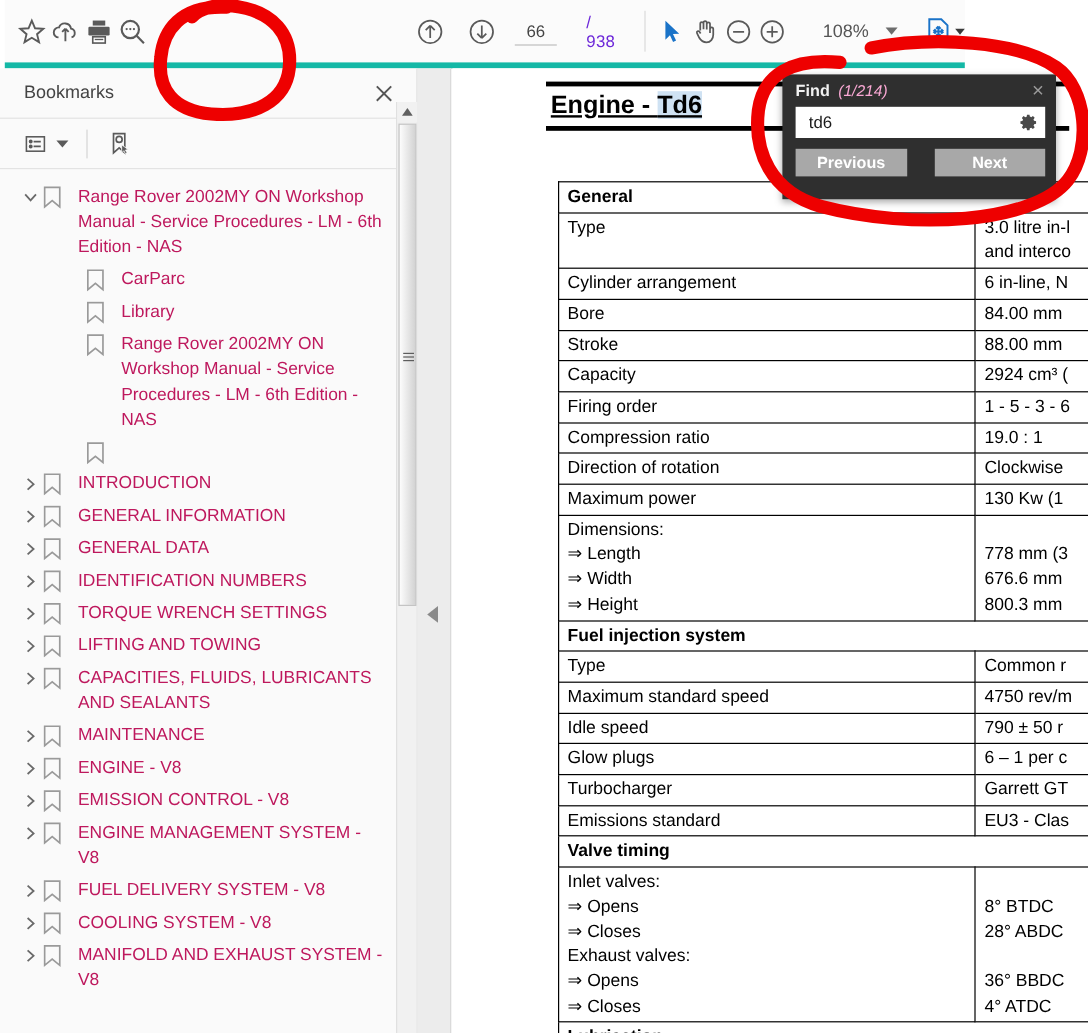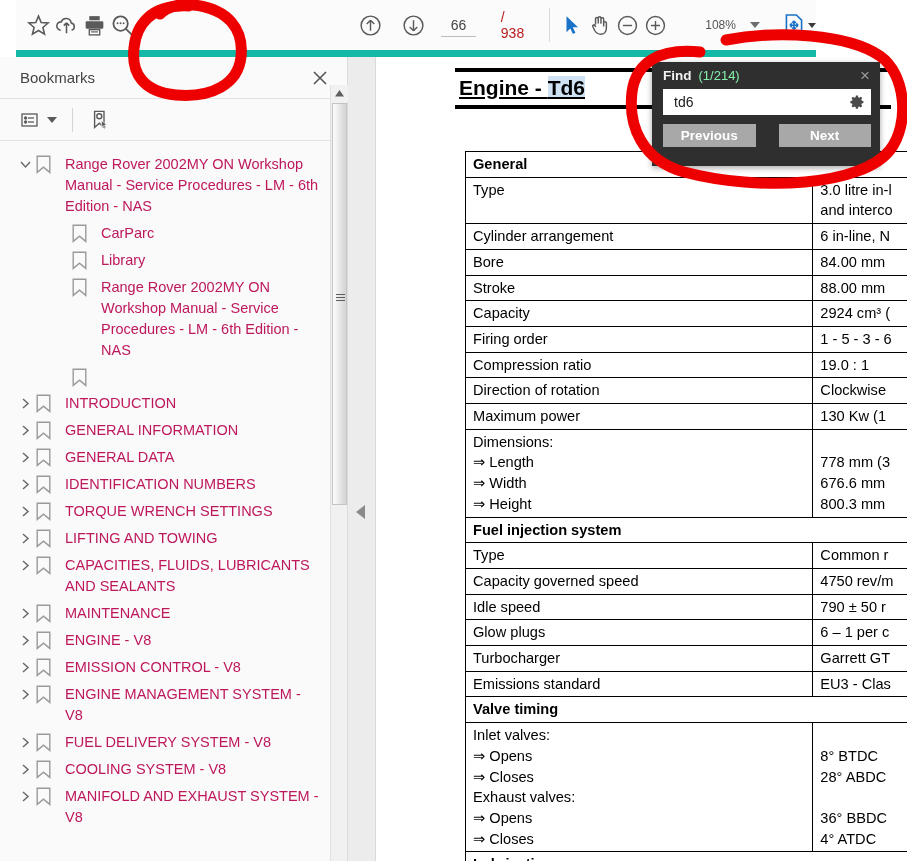--- a/index.html
+++ b/index.html
@@ -11,24 +11,24 @@
     font-family: "Liberation Sans", sans-serif;
   }
   #app {
     position: relative;
     width: 907px; height: 861px;
     background: #ffffff;
   }
 
   
   #toolbar {
-    position: absolute; left: 16px; top: 0;
+    position: absolute; left: 4px; top: 0;
     width: 800px; height: 57px;
     background: #fbfbfb;
-    border-bottom: 7px solid #14b8a6;
+    border-bottom: 5px solid #14b8a6;
     display: flex; align-items: center;
   }
   .tb-icon {
     width: 46px; height: 46px;
     display: flex; align-items: center; justify-content: center;
     cursor: pointer;
   }
   .tb-icon svg { display: block; }
   .tb-sep {
     width: 1px; height: 34px; background: #d9d9d9;
@@ -39,26 +39,26 @@
     margin-left: 2px;
   }
   #page-num-box {
     width: 36px; height: 24px;
     border-bottom: 1px solid #bdbdbd;
     display: flex; align-items: center; justify-content: center;
     font-size: 14px; color: #444;
     margin-left: 6px;
   }
   #page-total {
-    font-size: 14px; color: #b91c1c;
+    font-size: 14px; color: #6d28d9;
     margin-left: 25px;
     letter-spacing: .2px;
   }
   #zoom-pct {
-    font-size: 12px; color: #555;
+    font-size: 15px; color: #555;
     margin-left: 24px; margin-right: 2px;
     min-width: 42px; text-align: right;
   }
   .caret-dn {
     width: 0; height: 0;
     border-left: 5px solid transparent;
     border-right: 5px solid transparent;
     border-top: 6px solid #6d6d6d;
     margin-left: 12px;
     cursor: pointer;
@@ -239,21 +239,21 @@
     z-index: 40;
   }
   #find-head {
     display: flex; align-items: center;
     padding: 6px 8px 2px 11px;
   }
   #find-label {
     font-size: 13.5px; font-weight: bold; color: #f2f2f2;
   }
   #find-count {
-    font-size: 13px; color: #86efac; margin-left: 7px;
+    font-size: 13px; color: #f9a8d4; margin-left: 7px; font-style: italic;
   }
   #find-close {
     margin-left: auto; color: #9b9b9b; font-size: 17px;
     cursor: pointer; line-height: 14px; padding: 0 2px;
   }
   #find-input-wrap {
     margin: 4px 9px 0 11px;
     height: 26px; background: #fff;
     display: flex; align-items: center;
     padding: 0 6px 0 9px;
@@ -750,21 +750,21 @@
 800.3 mm</td>
             </tr>
             <tr class="sect">
               <td class="k multi" colspan="2">Fuel injection system</td>
             </tr>
             <tr>
               <td class="k multi">Type</td>
               <td class="v">Common r</td>
             </tr>
             <tr>
-              <td class="k multi">Capacity governed speed</td>
+              <td class="k multi">Maximum standard speed</td>
               <td class="v">4750 rev/m</td>
             </tr>
             <tr>
               <td class="k multi">Idle speed</td>
               <td class="v">790 ± 50 r</td>
             </tr>
             <tr>
               <td class="k multi">Glow plugs</td>
               <td class="v">6 – 1 per c</td>
             </tr>

